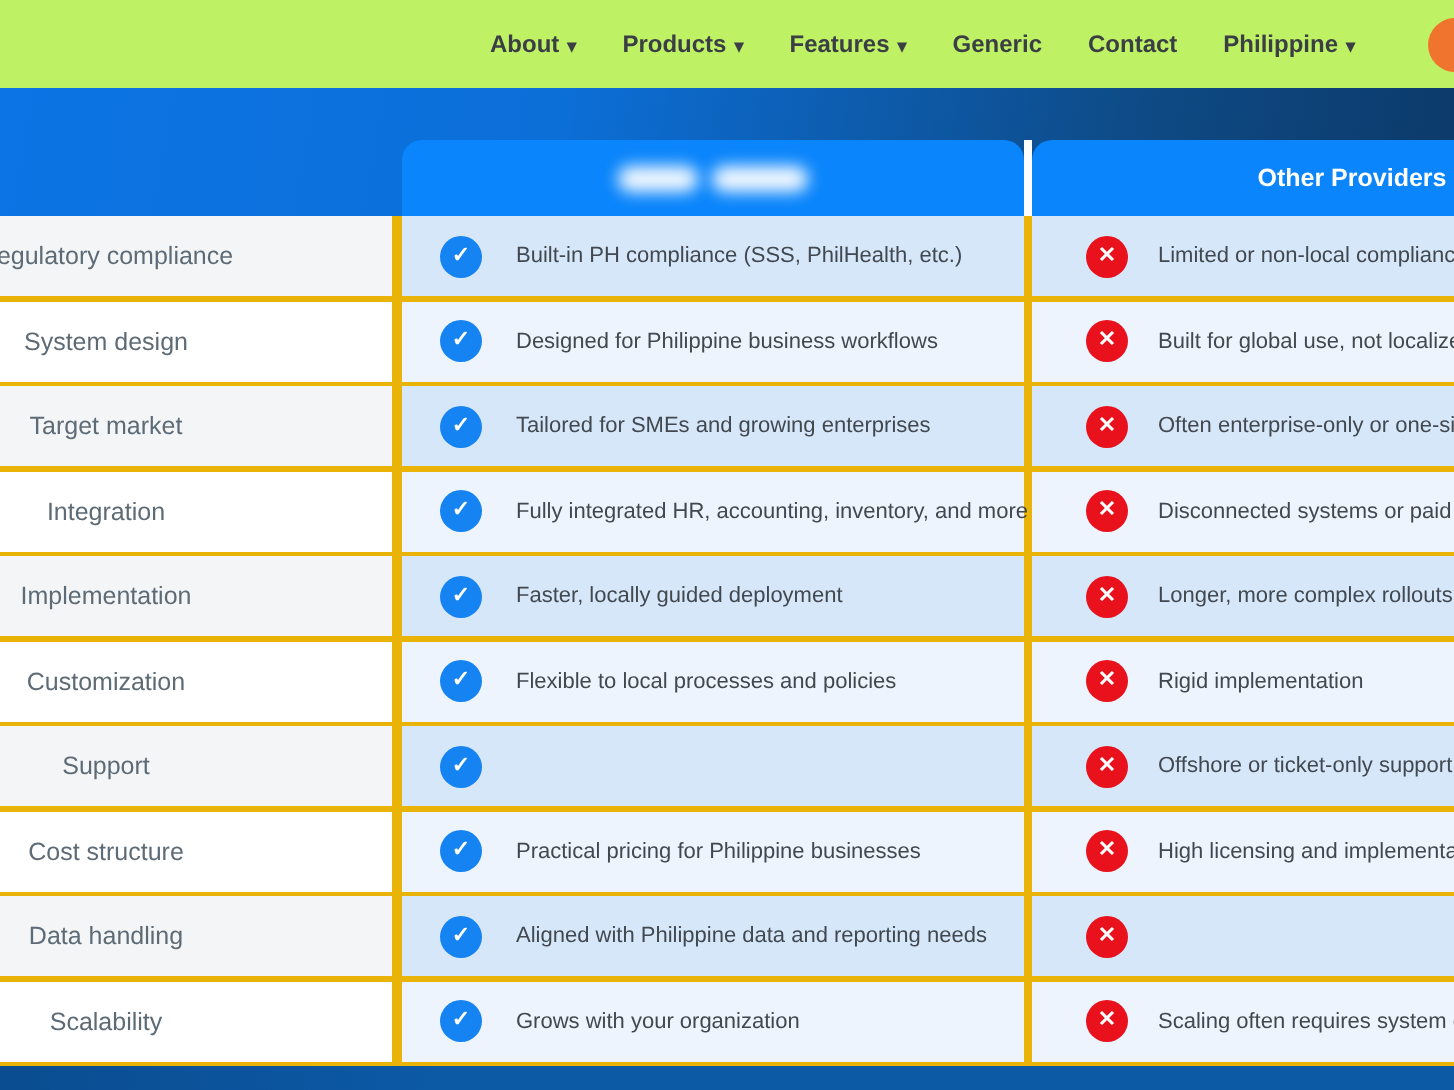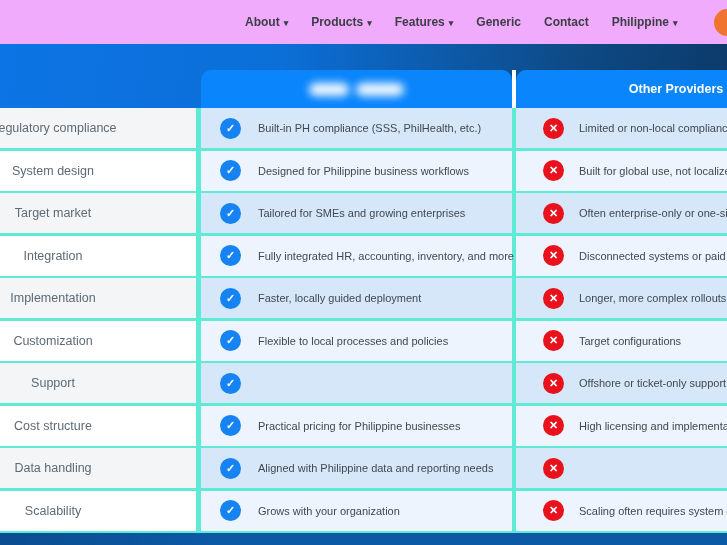--- a/index.html
+++ b/index.html
@@ -4,35 +4,35 @@
 <style>
   * { margin:0; padding:0; box-sizing:border-box; }
   html,body { width:727px; height:545px; overflow:hidden; }
   body { font-family:"Liberation Sans", sans-serif; background:#fff; position:relative; }
 
   .page { position:absolute; inset:0; width:727px; height:545px; overflow:hidden; }
 
   
   nav {
     position:absolute; top:0; left:0; width:727px; height:44px;
-    background:#f0abfc; display:flex; align-items:center;
+    background:#bef264; display:flex; align-items:center;
   }
   .nav-items { display:flex; align-items:center; gap:23px; margin-left:245px; }
   .nav-item {
     display:flex; align-items:center; gap:4px; cursor:pointer;
     font-size:12px; font-weight:700; color:#3b3f45; white-space:nowrap;
   }
   .caret { font-size:9px; color:#3b3f45; transform:translateY(1px); }
   .cta-circle {
     position:absolute; top:9px; right:-14px; width:27px; height:27px;
     border-radius:50%; background:var(--cta-orange,#f0742e); cursor:pointer;
   }
 
   
-  .hero { position:absolute; top:44px; left:0; width:727px; height:501px; background:#5eead4; }
+  .hero { position:absolute; top:44px; left:0; width:727px; height:501px; background:#eab308; }
   .band {
     position:absolute; top:0; left:0; width:727px; height:64px;
     background:linear-gradient(100deg, var(--band-light,#0c74e4) 0%, #0c6fd8 38%, #0e4a85 78%, var(--band-dark,#0c3a6a) 100%);
   }
   .colhead {
     position:absolute; top:26px; height:38px;
     background:var(--header-blue,#0a85fb);
     display:flex; align-items:center; justify-content:center;
     border-radius:10px 10px 0 0;
     color:#ffffff; font-weight:700; font-size:12.5px;
@@ -187,21 +187,21 @@
       </div>
 
       <div class="row even">
         <div class="cell label">Customization</div>
         <div class="cell mid">
           <span class="icon check">✓</span>
           <span class="val">Flexible to local processes and policies</span>
         </div>
         <div class="cell right">
           <span class="icon cross">✕</span>
-          <span class="val">Target configurations</span>
+          <span class="val">Rigid implementation</span>
         </div>
       </div>
 
       <div class="row odd">
         <div class="cell label">Support</div>
         <div class="cell mid">
           <span class="icon check">✓</span>
         </div>
         <div class="cell right">
           <span class="icon cross">✕</span>

